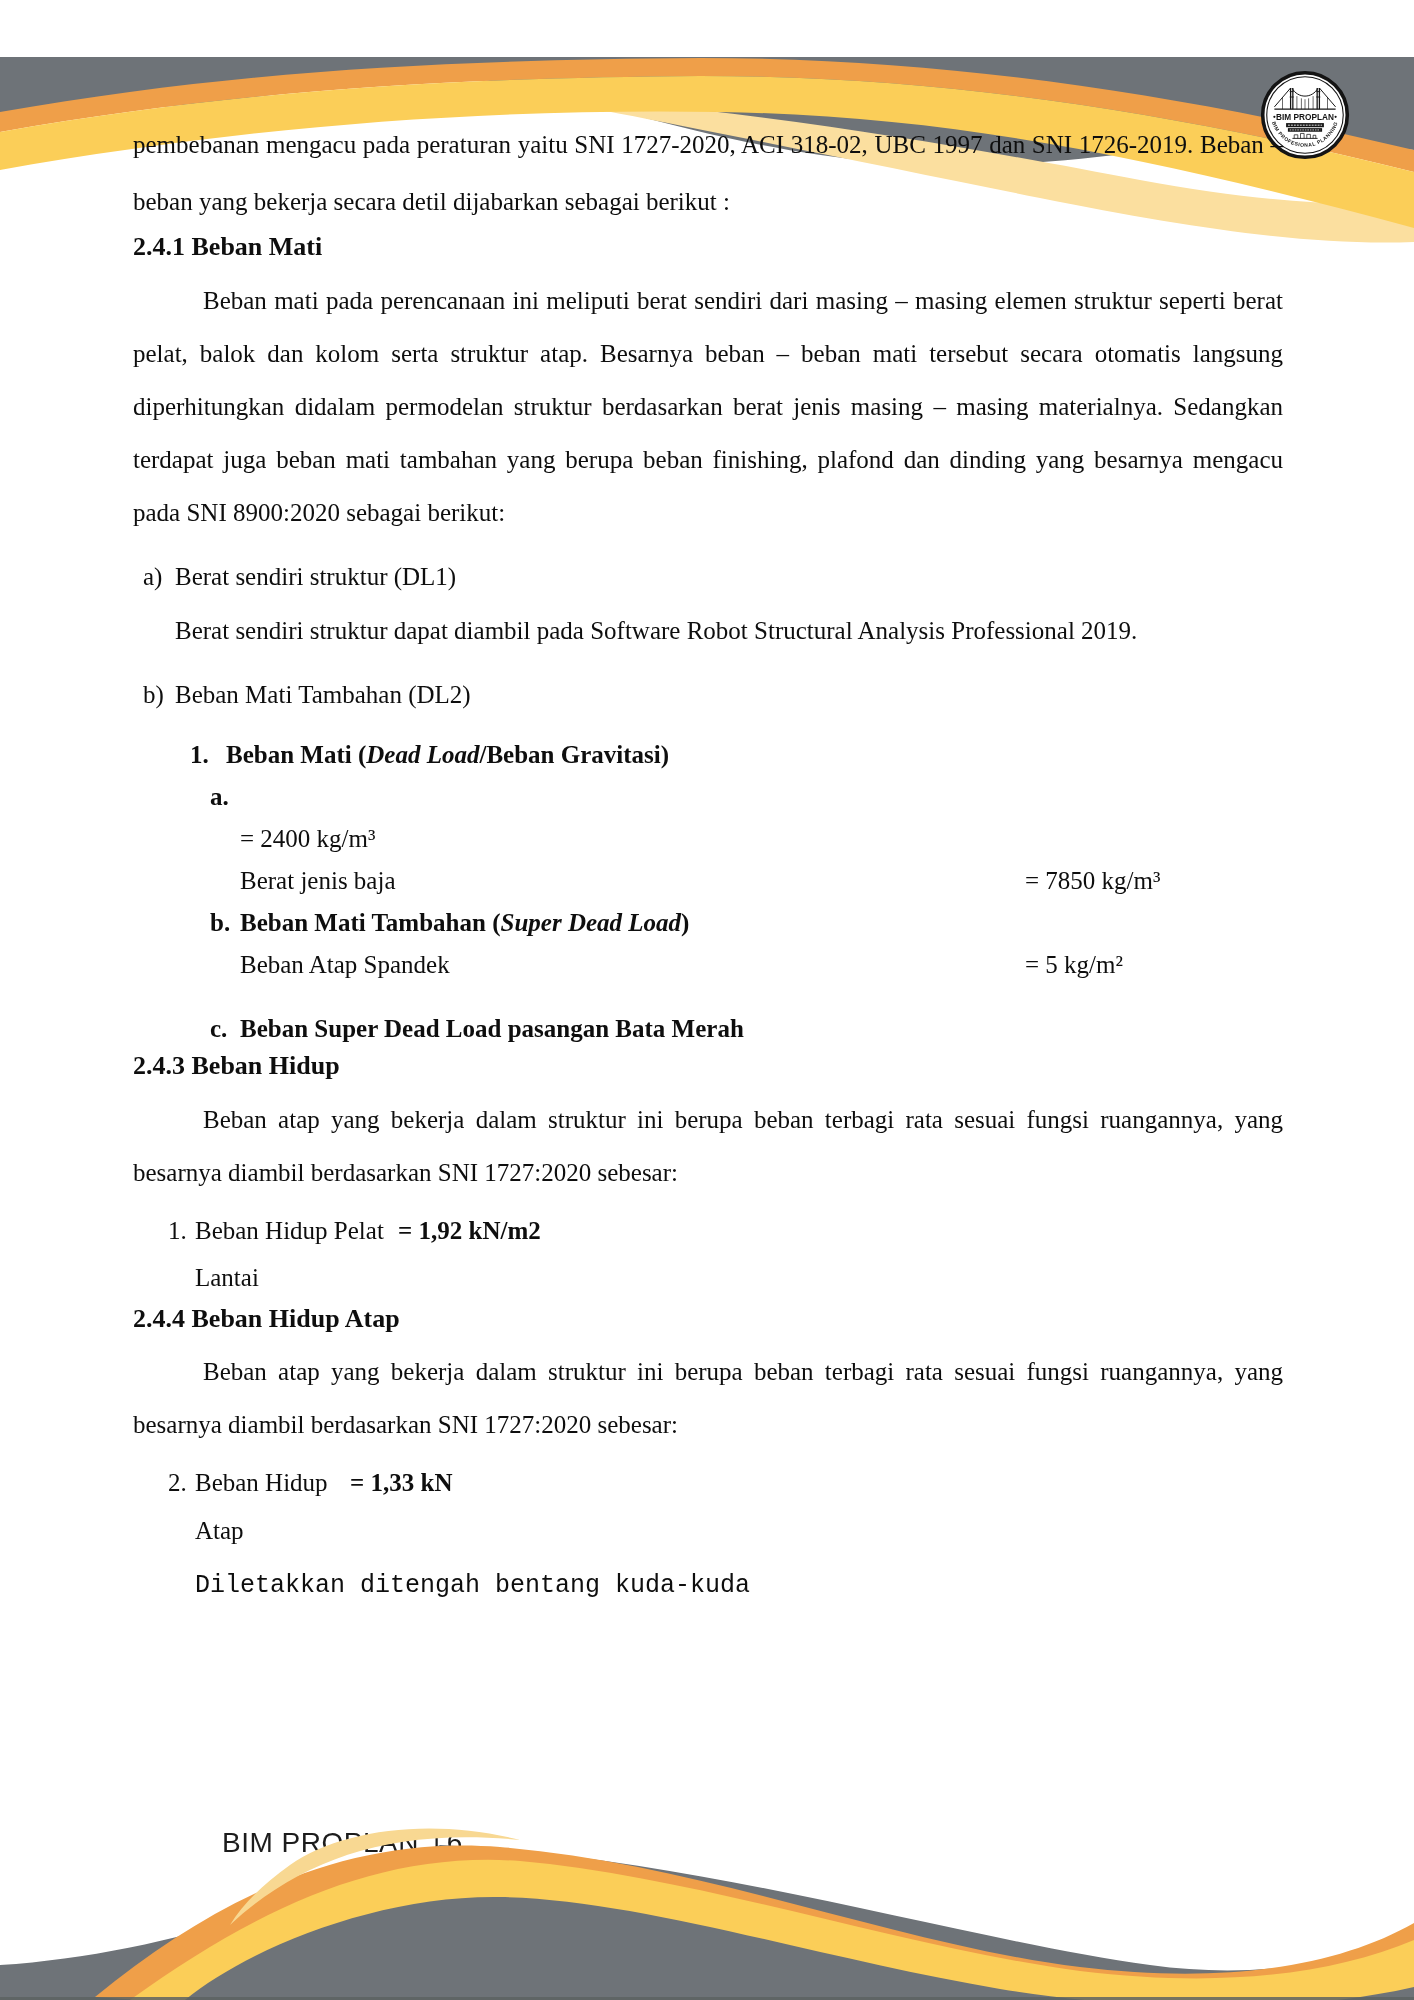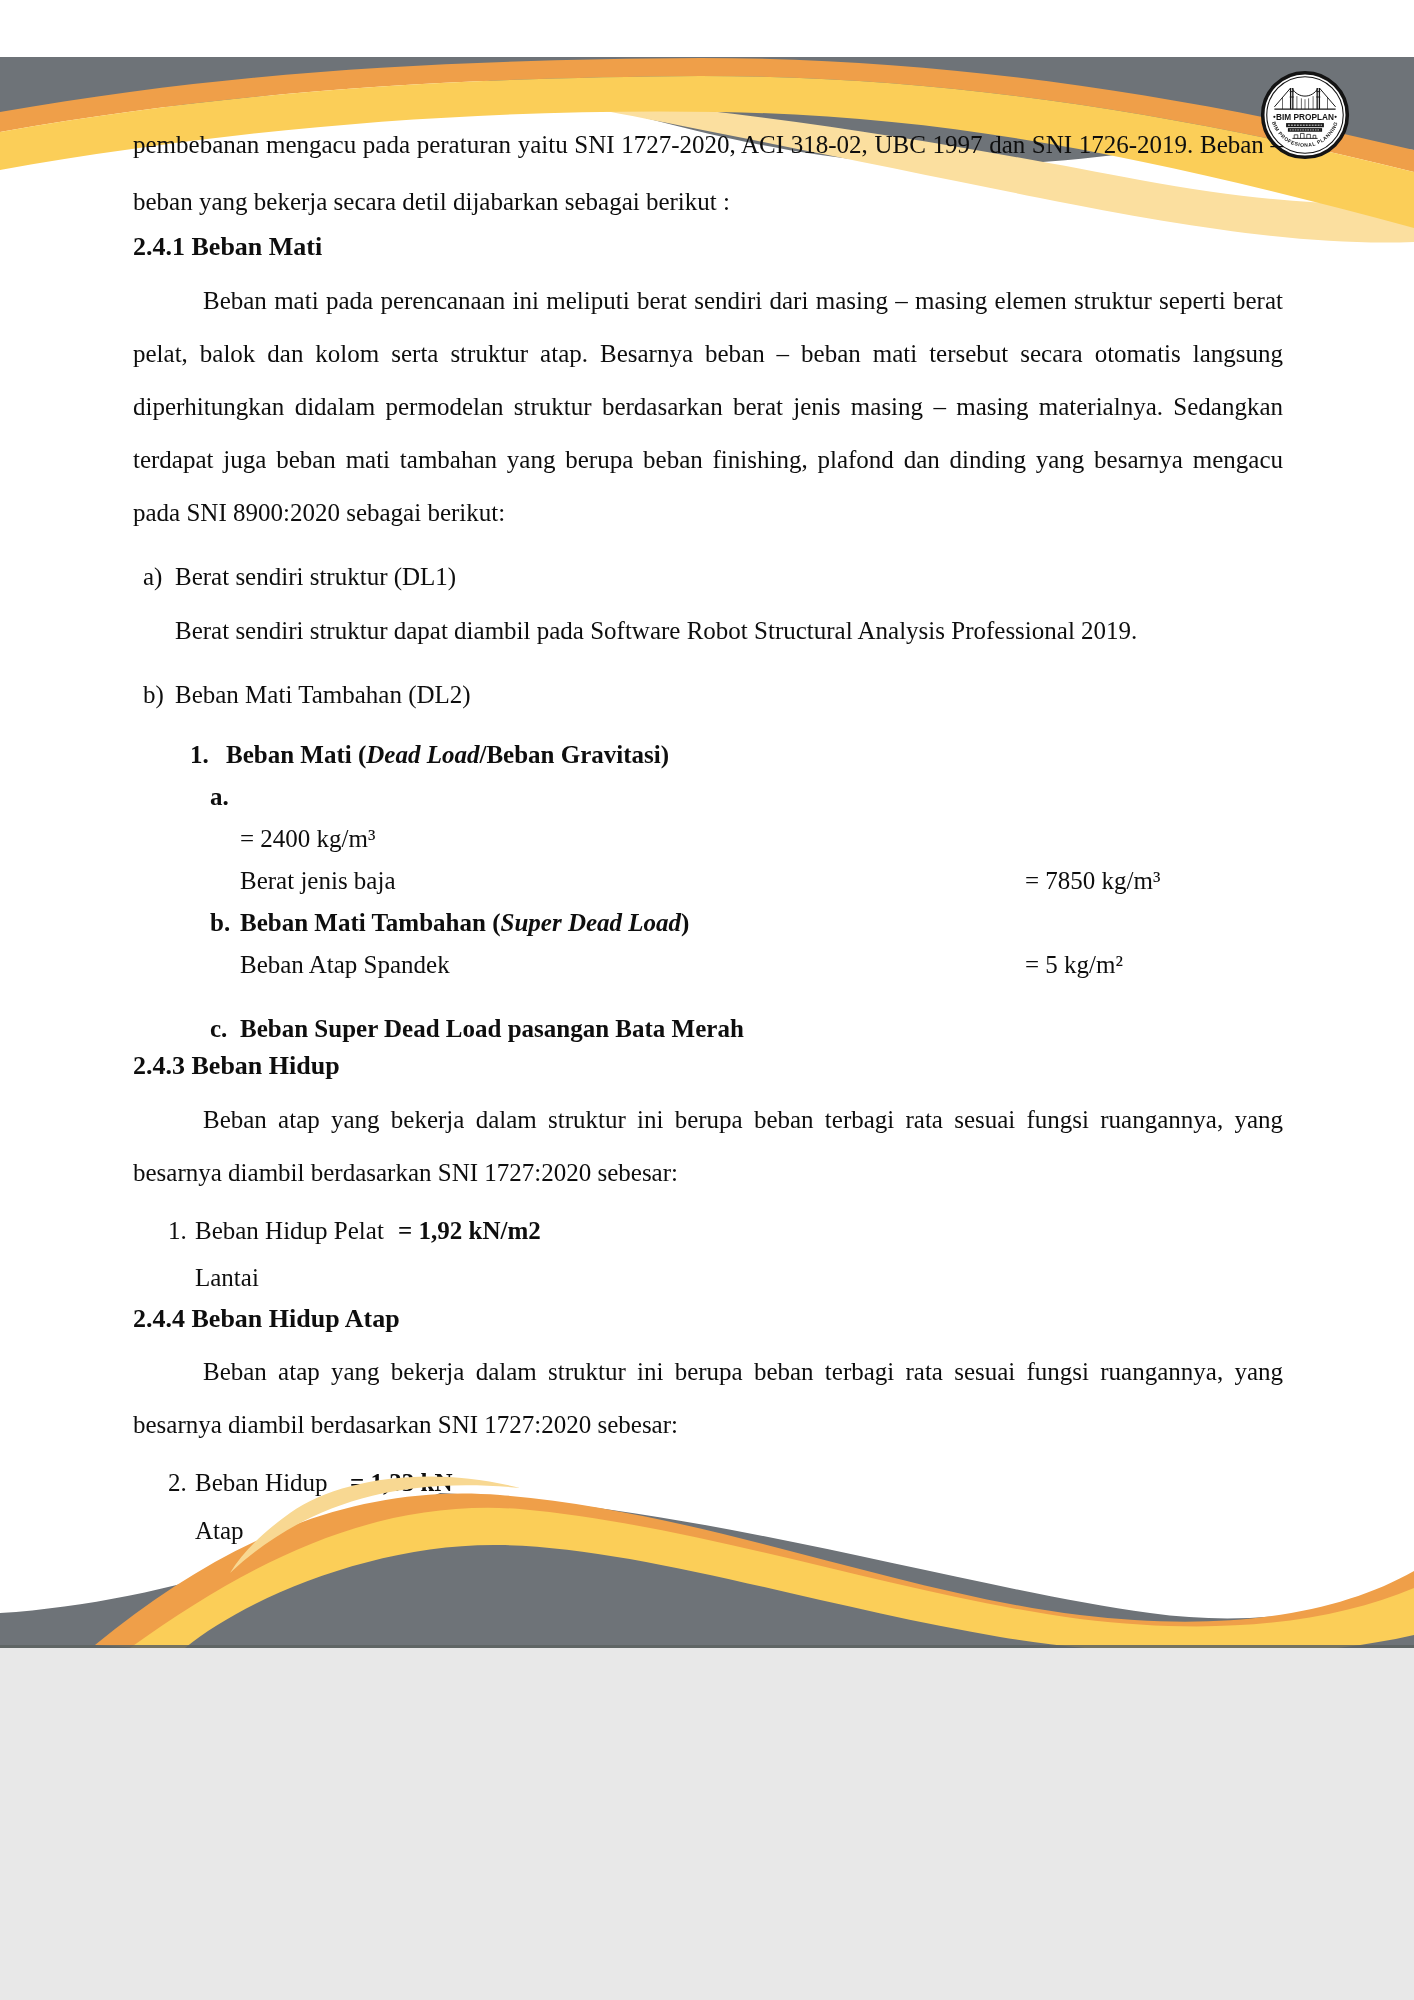--- a/index.html
+++ b/index.html
@@ -1,17 +1,17 @@
 <!DOCTYPE html>
 <html><head>
 <meta charset="utf-8">
 <style>
   html,body{margin:0;padding:0;background:#e8e8e8;}
   .page{
-    position:relative;width:1414px;height:1648px;margin:0 auto;
+    position:relative;width:1414px;height:2000px;margin:0 auto;
     background:#ffffff;overflow:hidden;
     font-family:"Liberation Serif","DejaVu Serif",serif;
     color:#0e0e0e;
   }
   .header-art{position:absolute;top:0;left:0;width:1414px;height:250px;}
   .footer-art{position:absolute;bottom:0;left:0;width:1414px;height:185px;}
   .logo-badge{position:absolute;top:70px;left:1260px;width:90px;height:90px;}
 
   .content{position:absolute;left:133px;top:116px;width:1150px;font-size:25px;line-height:2.1;}
   .para{text-align:justify;margin:0;}

